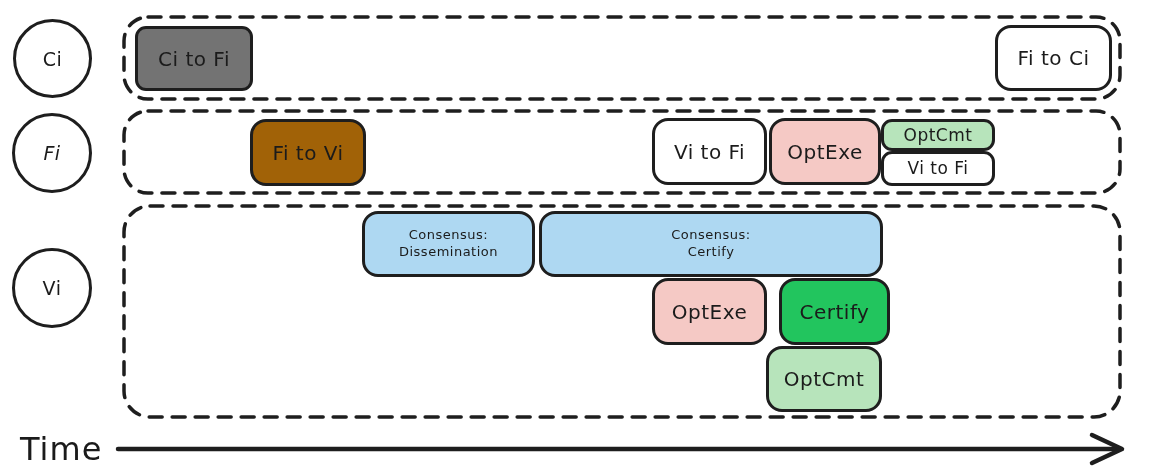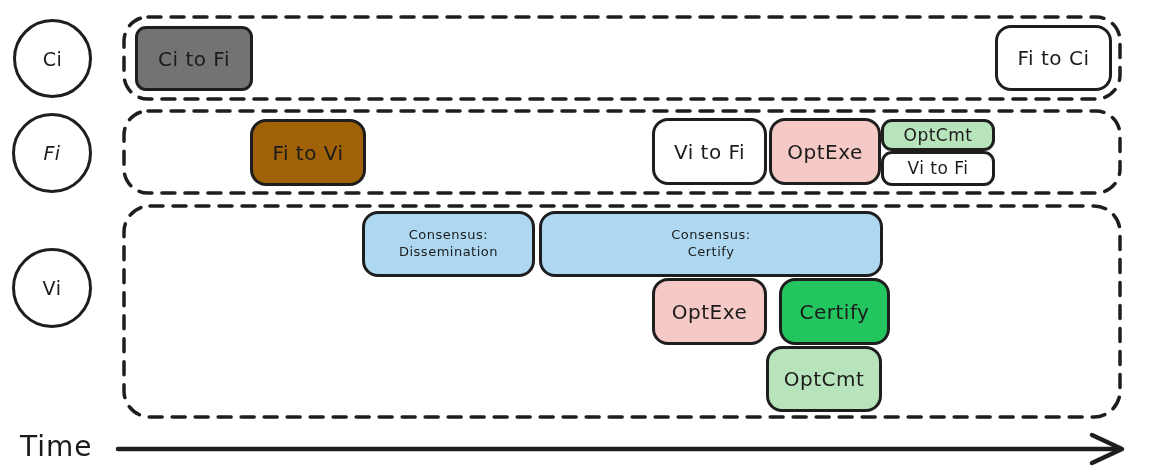--- a/index.html
+++ b/index.html
@@ -56,21 +56,21 @@
     border-width: 3px;
     line-height: 1;
   }
   .box.two-line {
     font-size: 13px;
   }
   #time-label {
     position: absolute;
     left: 20px;
     top: 430px;
-    font-size: 28px;
+    font-size: 32px;
     letter-spacing: 1px;
   }
 </style>
 </head>
 <body>
 
 <div id="stage">
 
   <svg id="wire-layer" viewBox="0 0 1154 476">
     <rect x="124" y="17" width="996" height="82" rx="24" fill="none" stroke-width="3.5" stroke-dasharray="13 10" stroke-linecap="round" stroke="#1e1e1e"></rect>

